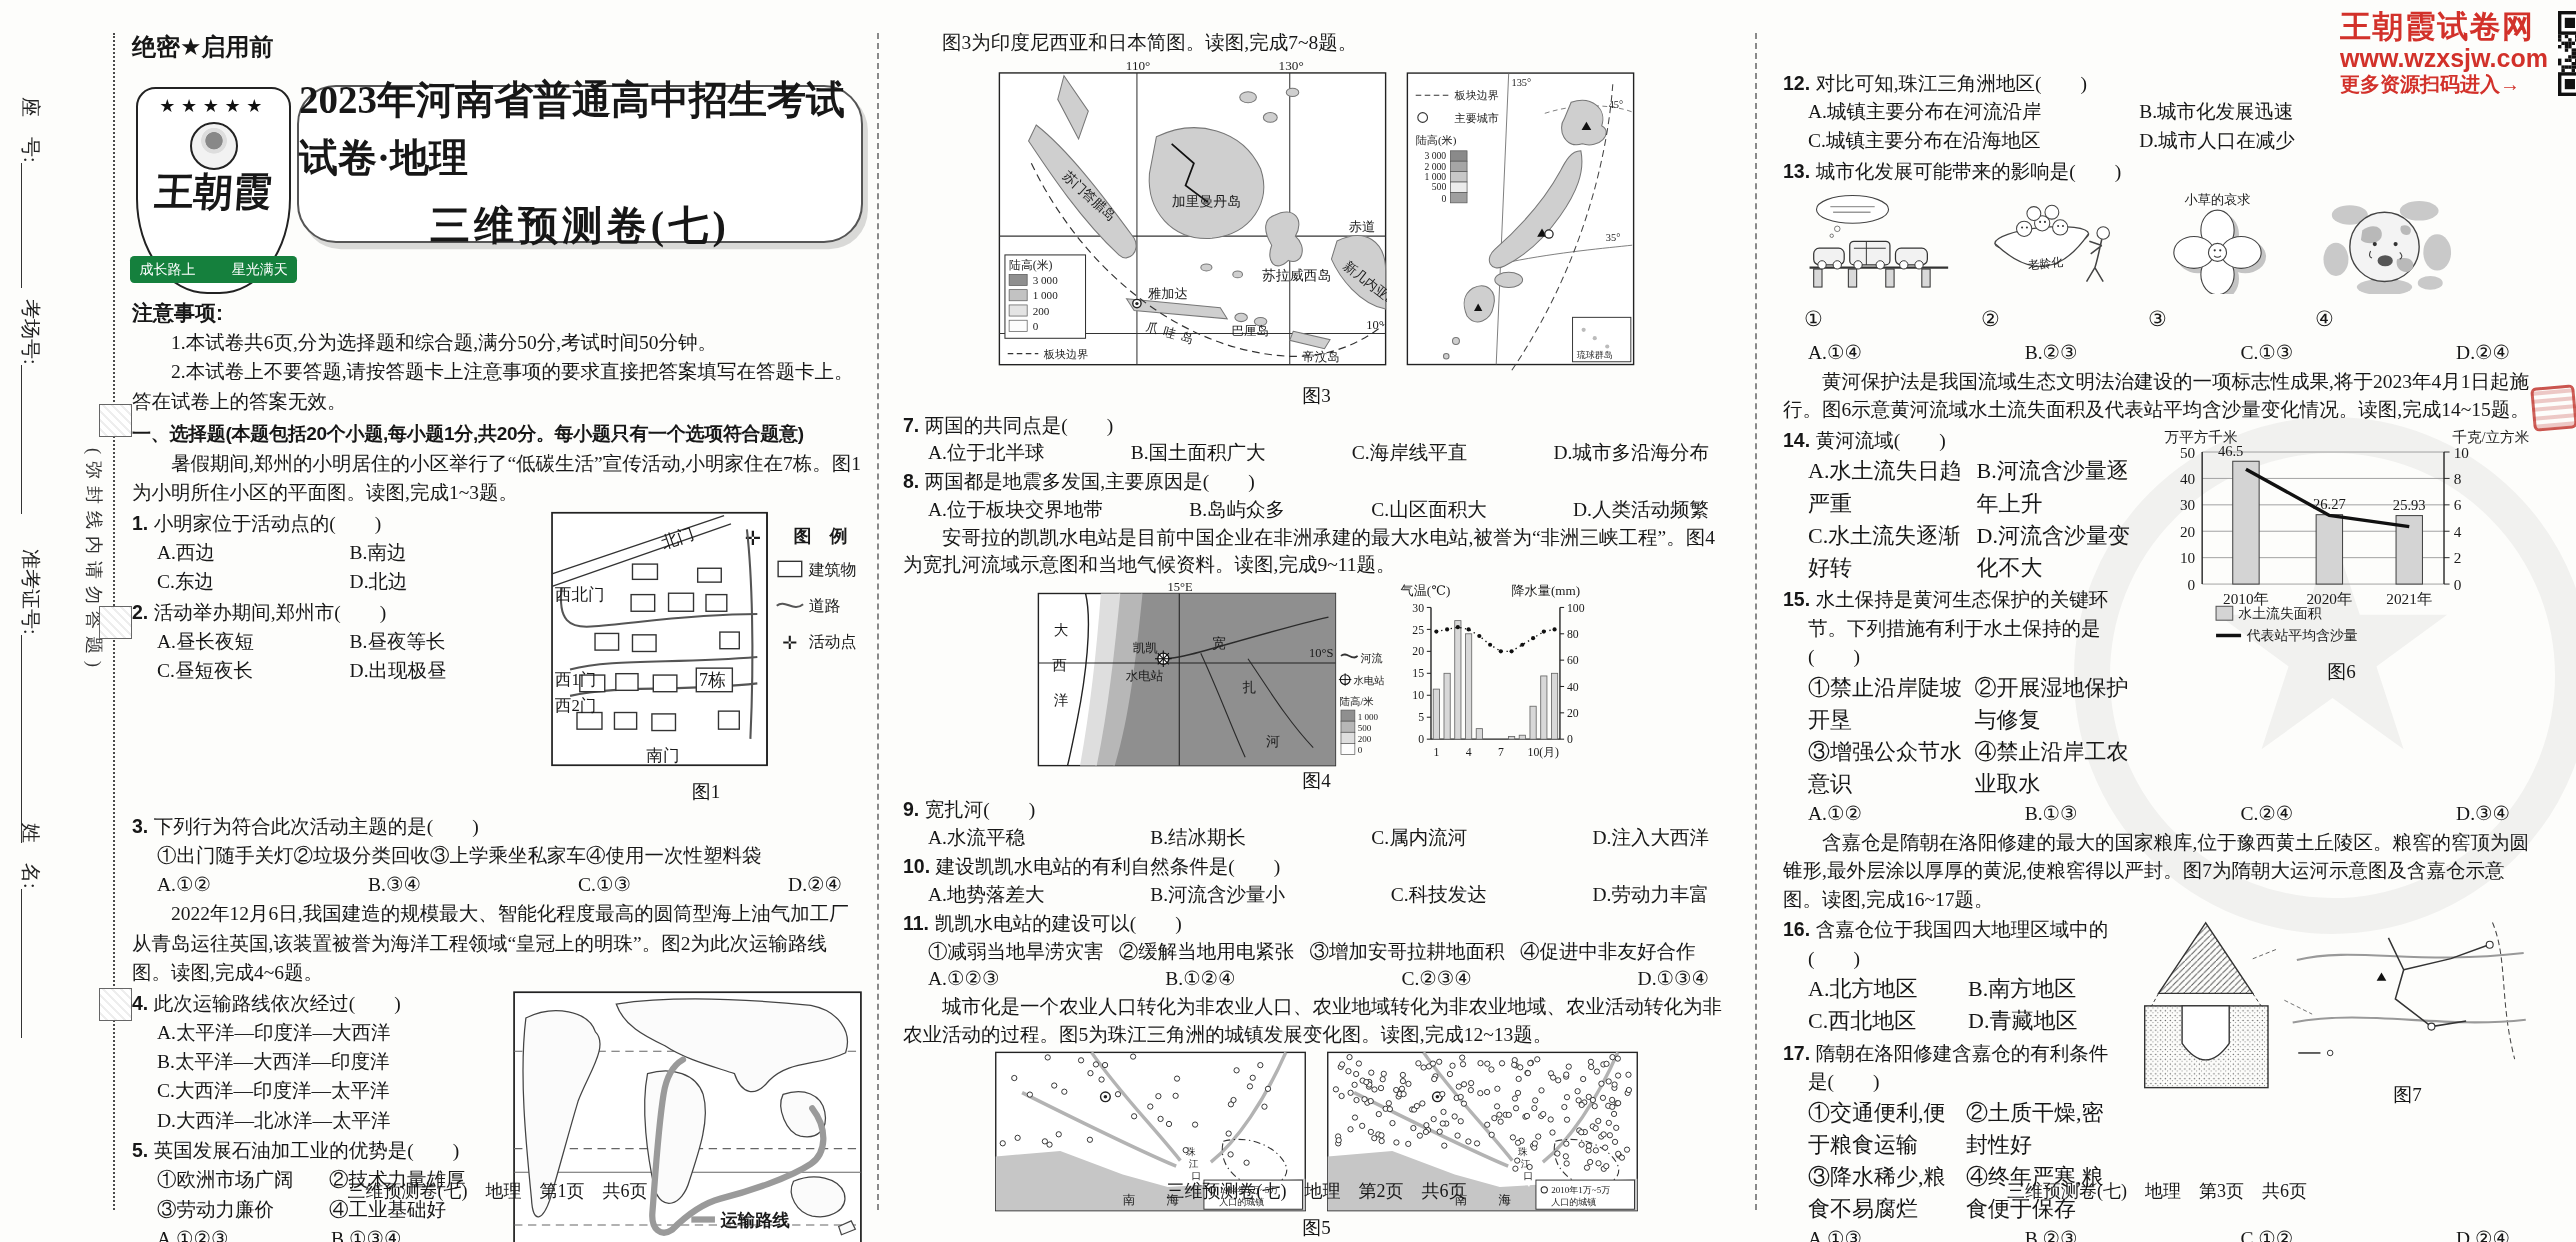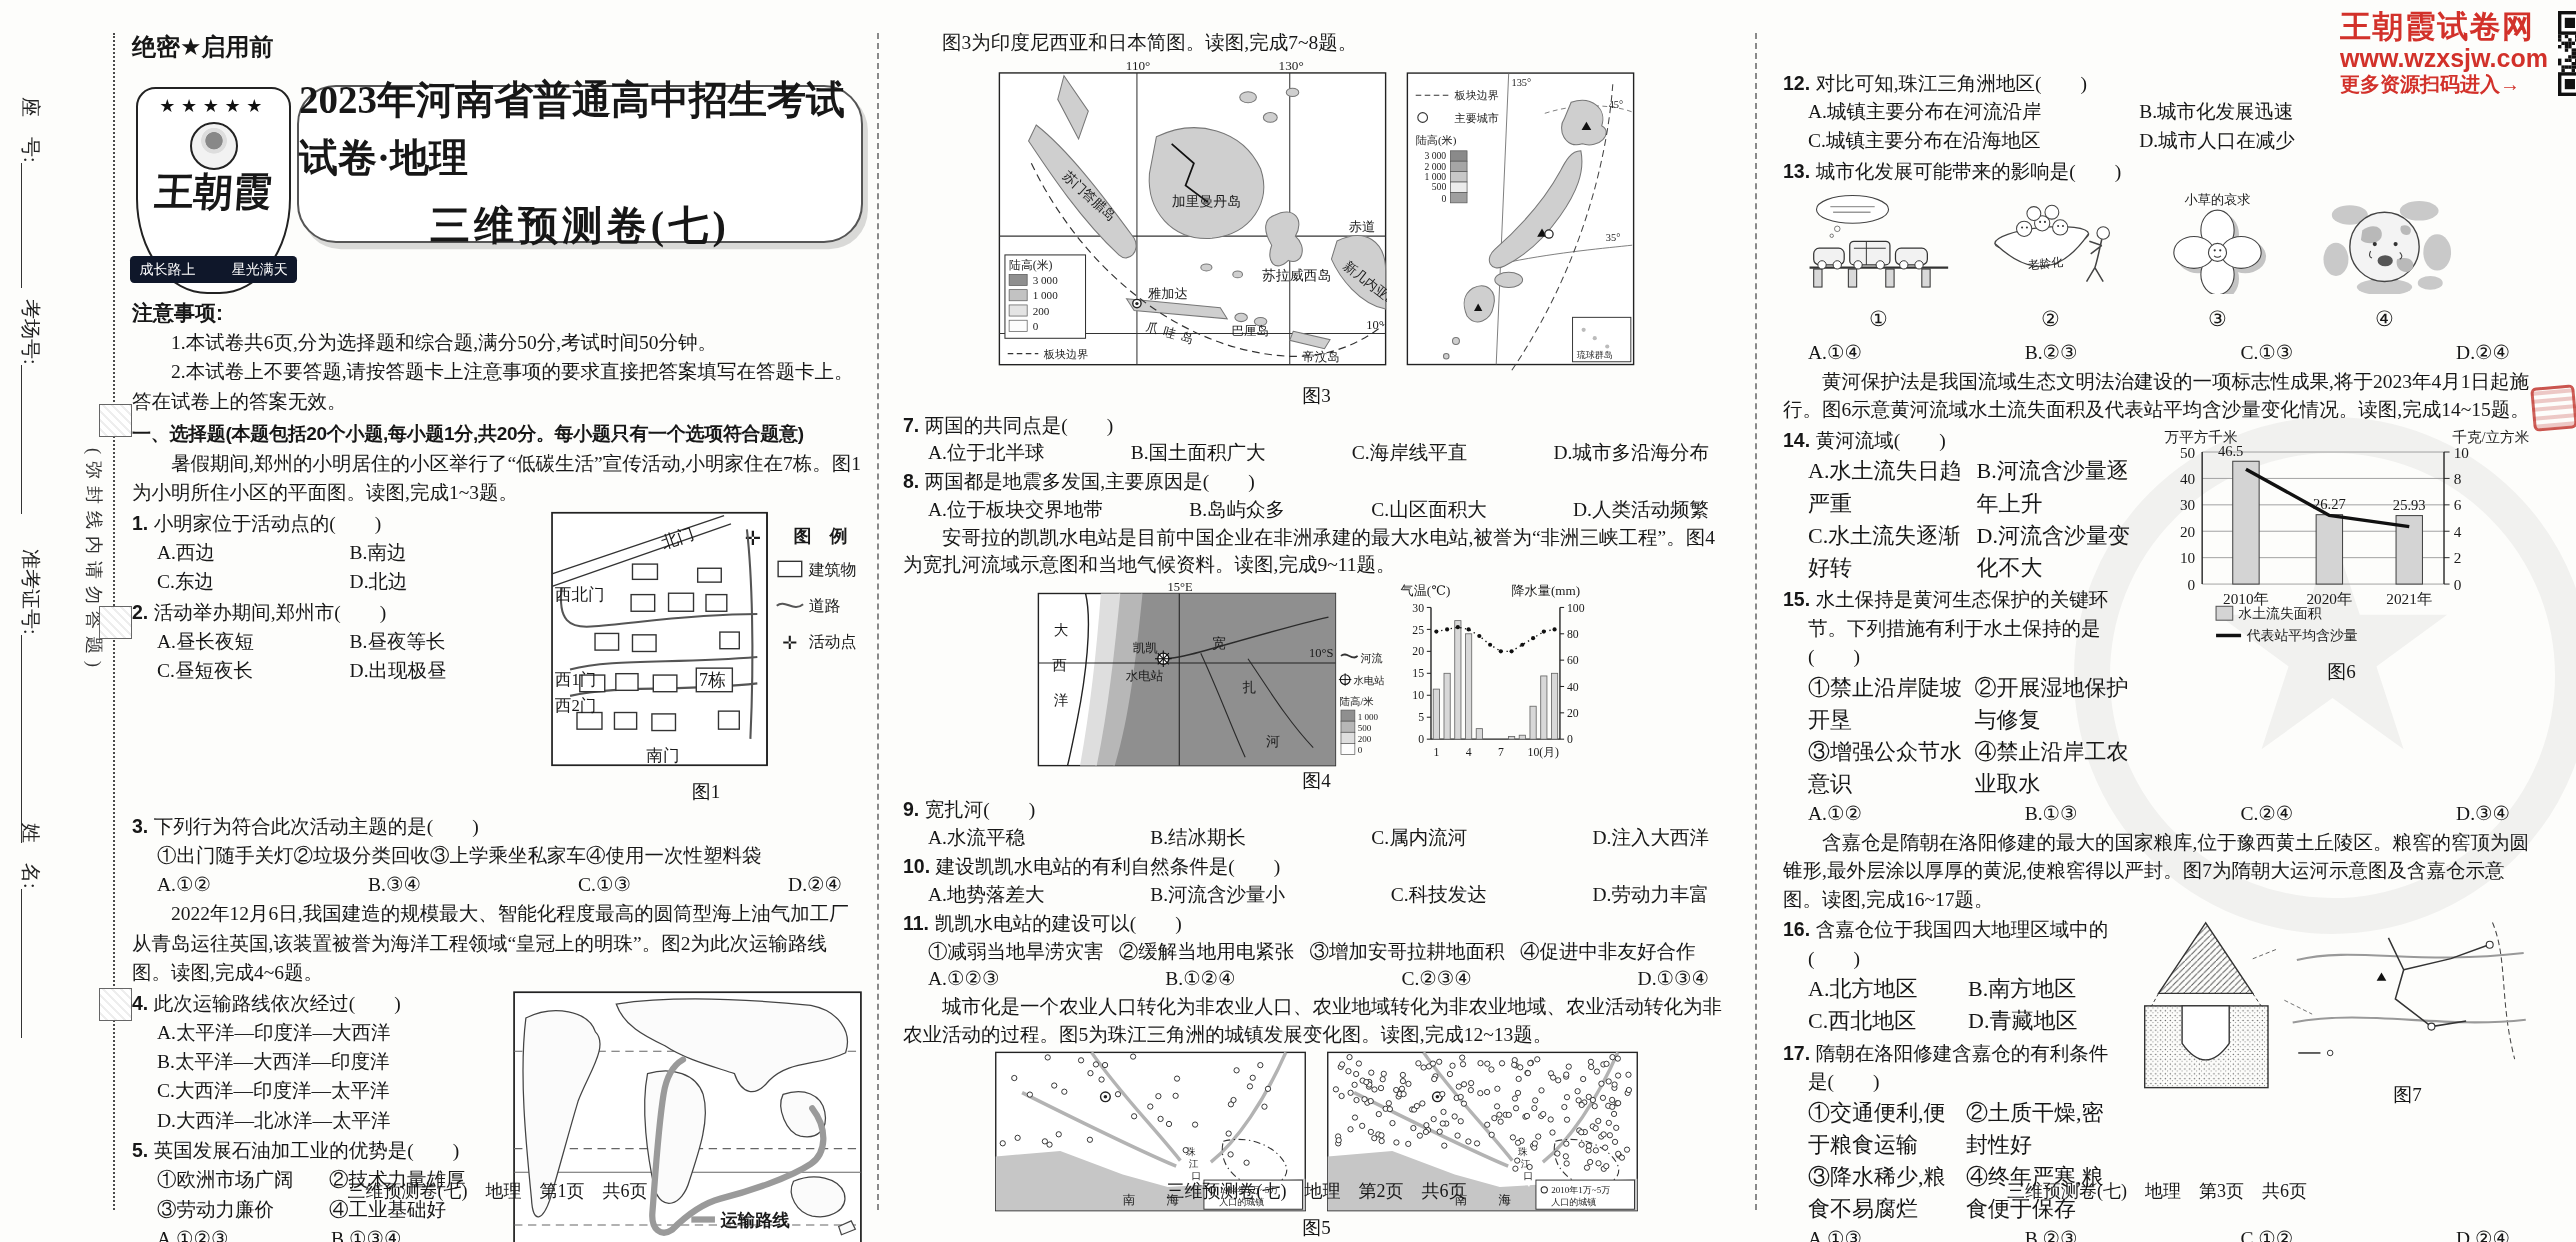--- a/index.html
+++ b/index.html
@@ -34,21 +34,21 @@
           box-shadow:4.9px 6.3px 0 rgba(0,0,0,.14);display:flex;flex-direction:column;justify-content:center;
           align-items:center;gap:8.3px;background:#fff;}
   .banner .t1{font-size:39px;font-weight:bold;}
   .banner .t2{font-size:40px;font-weight:bold;letter-spacing:4.2px;}
   .logo{position:absolute;left:4.2px;top:2.8px;width:151px;height:203px;border:2.8px solid #222;
         border-radius:19.5px 19.5px 46% 46%;background:#fff;text-align:center;z-index:2;}
   .logo .stars{font-size:18px;letter-spacing:5.6px;margin-top:4.2px;color:#111;}
   .logo .face{width:44px;height:44px;border:2.1px solid #222;border-radius:50%;margin:1.4px auto;
         background:radial-gradient(circle at 50% 38%,#888 8.3px,#ddd 9px 12.5px,#f2f2f2 13.2px);}
   .logo .lname{font-size:39px;font-weight:bold;transform:skewX(-4deg);line-height:1.1;}
-  .logo .ribbon{position:absolute;left:-8.3px;right:-8.3px;bottom:9.7px;background:#0f172a;color:#fff;
+  .logo .ribbon{position:absolute;left:-8.3px;right:-8.3px;bottom:9.7px;background:#15803d;color:#fff;
         font-size:14px;display:flex;justify-content:space-between;padding:2.8px 9.7px;border-radius:4.2px;}
   .notes-h{font-size:21px;margin-top:4.2px;}
   .note{}
   .sect{font-size:19px;letter-spacing:-0.3px;margin-top:4.2px;}
   
   .foldline{position:absolute;left:113px;top:33px;height:1177px;border-left:2.8px dotted #4a4a4a;}
   .sidefield{position:absolute;left:44px;transform-origin:0 0;transform:rotate(90deg);
              white-space:nowrap;font-size:20px;color:#222;}
   .blank{display:inline-block;border-bottom:1.7px solid #333;height:1.05em;vertical-align:-2.8px;}
   .foldtext{position:absolute;left:106px;transform-origin:0 0;transform:rotate(90deg);
@@ -63,21 +63,21 @@
   .promo .l1{font-size:31px;font-weight:900;letter-spacing:1.4px;line-height:1.05;}
   .promo .l2{font-size:25px;font-weight:bold;line-height:1.15;}
   .promo .l3{font-size:20px;font-weight:bold;line-height:1.2;}
   .wm{position:absolute;left:2074px;top:417px;width:445px;height:445px;border-radius:50%;
       border:36px solid rgba(70,70,70,.065);z-index:0;text-align:center;}
   .wm span{font-size:299px;line-height:389px;color:rgba(70,70,70,.065);}
   .stamp{position:absolute;left:2532px;top:386px;width:38px;height:38px;border:3.5px solid rgba(190,45,38,.75);
          border-radius:5.6px;transform:rotate(-5deg);background:
          repeating-linear-gradient(0deg,rgba(190,45,38,.25) 0 4.2px,transparent 4.2px 8.3px);z-index:4;}
   .cartoons{display:flex;gap:28px;padding-left:21px;margin-top:4.2px;align-items:flex-end;}
-  .cartoon{text-align:center;}
+  .cartoon{text-align:left;}
   .cartoon .cnum{font-size:21px;margin-top:1.4px;}
   .fig3wrap{display:flex;gap:19.5px;justify-content:center;margin:2.8px 0;}
   .fig4wrap{display:flex;gap:4px;justify-content:center;align-items:flex-end;margin:1.4px 0;}
   .fig5wrap{display:flex;gap:19.5px;justify-content:center;margin:2.8px 0;}
   .fig7wrap{display:flex;gap:7px;align-items:flex-start;}
   .fig8wrap{display:flex;gap:5.6px;align-items:flex-start;}
 </style>
 </head>
 <body>
 

